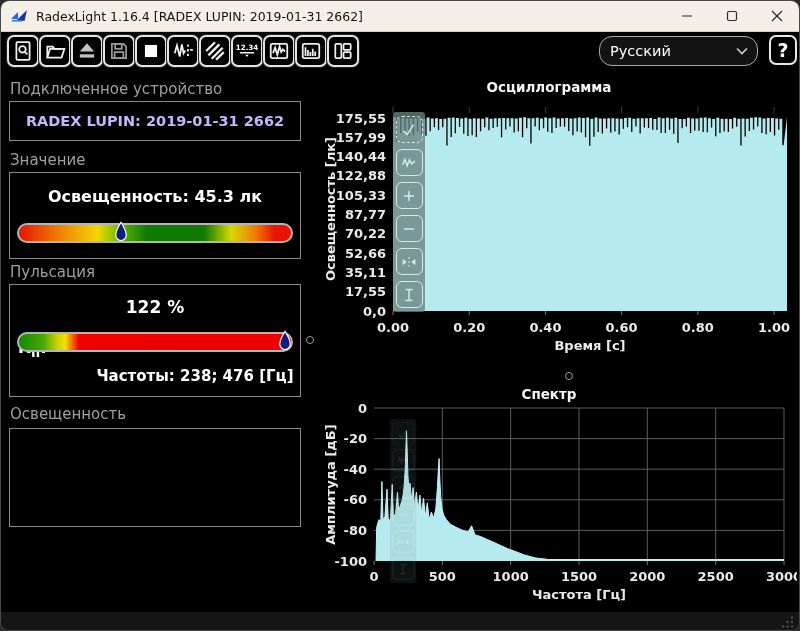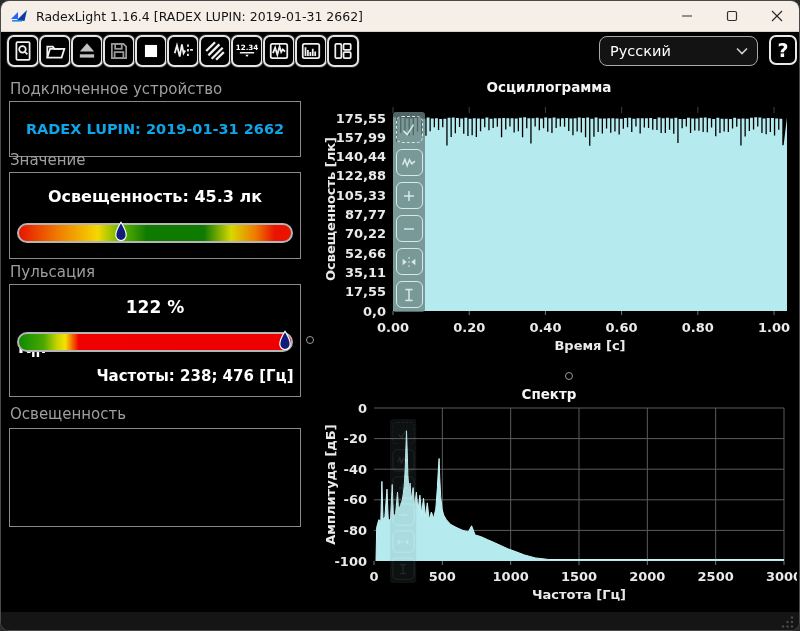--- a/index.html
+++ b/index.html
@@ -13,32 +13,32 @@
   .win-controls{position:absolute;right:0;top:0;height:30px;display:flex;}
   .win-btn{width:45px;height:30px;display:flex;align-items:center;justify-content:center;cursor:default;}
   .win-btn svg{stroke:#2e2e2e;stroke-width:1.2;fill:none;}
   
   .toolbar{position:absolute;left:6px;top:34px;display:flex;gap:0;}
   .tbtn{width:32px;height:32px;background:#000;border:2px solid #e4e4e4;border-radius:7px;
         box-shadow:0 0 0 1px #242424;display:flex;align-items:center;justify-content:center;padding:0;}
   .tbtn svg{width:22px;height:22px;stroke:#f0f0f0;stroke-width:1.6;fill:none;}
   .tbtn svg text{fill:#fff;stroke:none;font-size:6.5px;font-weight:bold;font-family:"DejaVu Sans",sans-serif;}
   .lang-select{position:absolute;left:598px;top:35px;width:157px;height:28px;background:#131313;
-               border:1px solid #a9a9a9;border-radius:8px;box-shadow:0 0 0 2px #000;
+               border:1px solid #a9a9a9;border-radius:13px;box-shadow:0 0 0 2px #000;
                display:flex;align-items:center;color:#fff;font-size:14.5px;}
   .lang-select span{margin-left:10px;}
   .lang-select svg{position:absolute;right:9px;width:12px;height:8px;stroke:#cfcfcf;stroke-width:1.6;fill:none;}
   .help-btn{position:absolute;left:768px;top:34px;width:28px;height:30px;background:#000;color:#fff;
             border:2px solid #e8e8e8;border-radius:7px;font-size:19px;font-weight:bold;
             display:flex;align-items:center;justify-content:center;font-family:"DejaVu Sans",sans-serif;}
   
   .sec-label{position:absolute;left:9px;color:#9f9f9f;font-size:15px;}
   .panel-box{position:absolute;left:8px;width:292px;background:#000;border:1px solid #8a8a8a;box-sizing:border-box;}
-  [data-name="device-box"]{top:100px;height:56px;display:flex;align-items:center;justify-content:center;
-      color:#0ea5e9;font-weight:bold;font-size:14.5px;}
+  [data-name="device-box"]{top:100px;height:40px;display:flex;align-items:center;justify-content:center;
+      color:#c4b5fd;font-weight:bold;font-size:14.5px;}
   [data-name="value-box"]{top:171px;height:87px;}
   [data-name="pulsation-box"]{top:283px;height:113px;}
   .reading{position:absolute;left:8px;width:292px;text-align:center;color:#fff;font-weight:bold;}
   [data-name="illuminance-reading"]{top:186px;font-size:16px;}
   [data-name="kp-value"]{top:296px;font-size:17px;}
   [data-name="frequencies-reading"]{top:366px;font-size:15px;margin-left:40px;}
   [data-name="kp-label"]{position:absolute;left:17px;top:289px;color:#fff;font-weight:bold;font-size:16px;margin-top:48px;}
   .scale-wrap{position:absolute;left:16px;width:276px;height:20px;}
   .scale-bar{width:100%;height:100%;border:2px solid #b5b5b5;border-radius:11px;box-sizing:border-box;}
   .drop{position:absolute;width:12px;height:22px;top:-2px;}

